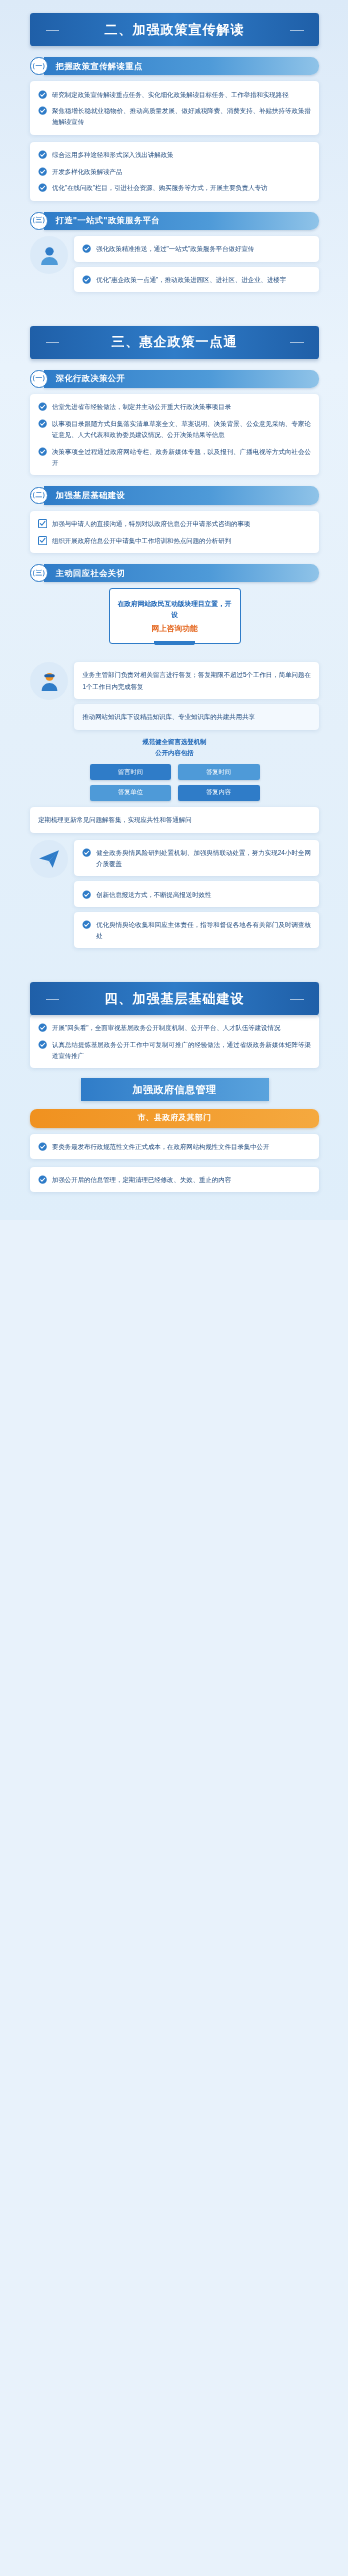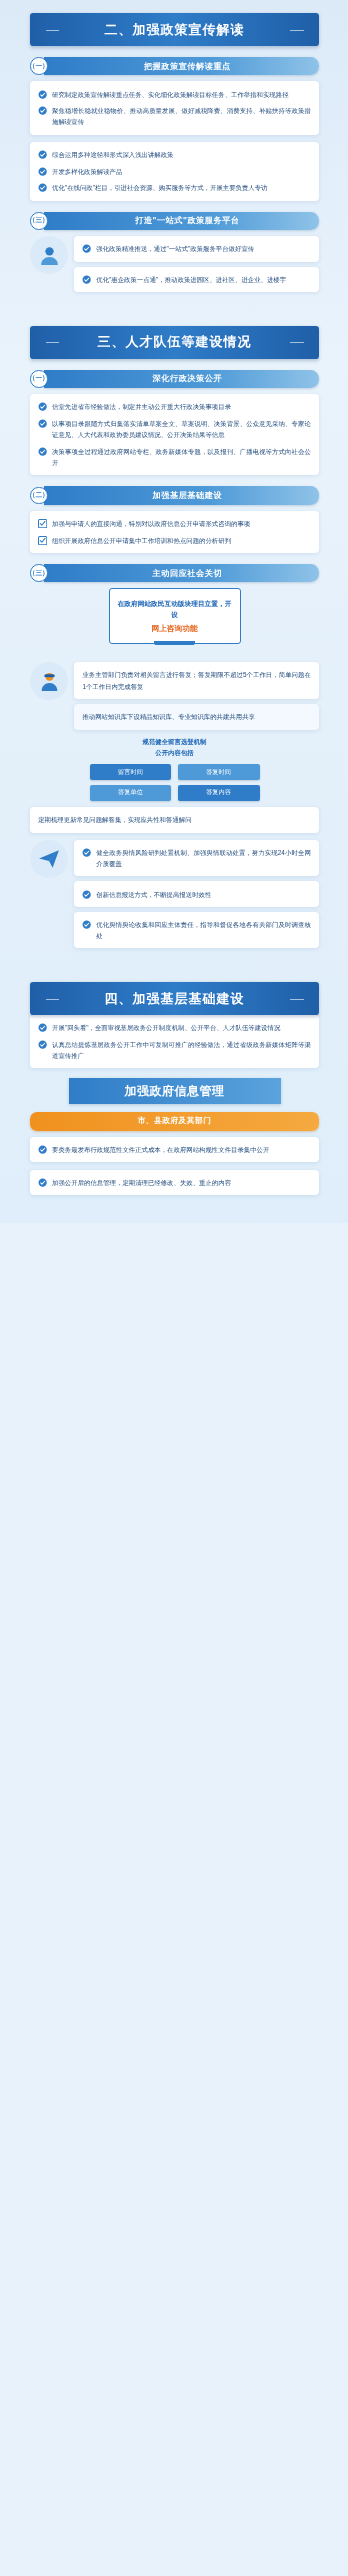--- a/index.html
+++ b/index.html
@@ -60,21 +60,20 @@
   .sub-bar {
     flex: 1 1 auto;
     background: linear-gradient(90deg,#2f7cc8 0%, #4e9ad8 60%, #8fc3e8 100%);
     color: #fff;
     font-size: 8.2px;
     font-weight: bold;
     letter-spacing: 0.5px;
     padding: 3.6px 0 3.6px 11.3px;
     border-radius: 0 8.2px 8.2px 0;
     box-shadow: 0 1px 2.6px rgba(20,60,110,.2);
-    text-align: center;
   }
 
   
   .card {
     width: 289px;
     margin: 0 auto 7.2px auto;
     background: #fff;
     border-radius: 4.1px;
     box-shadow: 0 1px 4.1px rgba(30,80,140,.12);
     padding: 7.2px 8.2px;
@@ -181,25 +180,25 @@
     font-size: 7.7px;
     font-weight: bold;
     letter-spacing: 0.5px;
     padding: 4.6px 0;
     text-align: center;
     border-radius: 7px;
     box-shadow: 0 1px 2.6px rgba(170,100,20,.3);
   }
   
   .mid-banner {
-    width: 212px;
+    width: 188px;
     margin: 10.3px auto 3.1px auto;
     background: linear-gradient(90deg,#2f7cc8,#5aa3dd);
     color: #fff;
-    font-size: 12px;
+    font-size: 10px;
     font-weight: bold;
     letter-spacing: 0.5px;
     text-align: center;
     padding: 4.6px 0;
     border-radius: 0;
     box-shadow: 0 1px 3.1px rgba(20,60,110,.22);
   }
   .big-spacer { height: 13.4px; }
 </style>
 </head>
@@ -299,21 +298,21 @@
             <span class="bullet-tx">优化"惠企政策一点通"，推动政策进园区、进社区、进企业、进楼宇</span>
           </div>
         </div>
       </div>
     </div>
   </div>
 
   <div class="big-spacer"></div>
 
   <div class="sec-wrap">
-    <div class="sec-banner">三、人才队伍等建设情况</div>
+    <div class="sec-banner">三、惠企政策一点通</div>
 
     <div class="sub-head">
       <div class="sub-num">（一）</div>
       <div class="sub-bar">深化行政决策公开</div>
     </div>
     <div class="card">
       <div class="bullet-row">
         <span class="bullet-ic">
           <svg width="9.3" height="9.3" viewBox="0 0 18 18">
               <circle cx="9" cy="9" r="8" fill="#2f7cc8"></circle>

